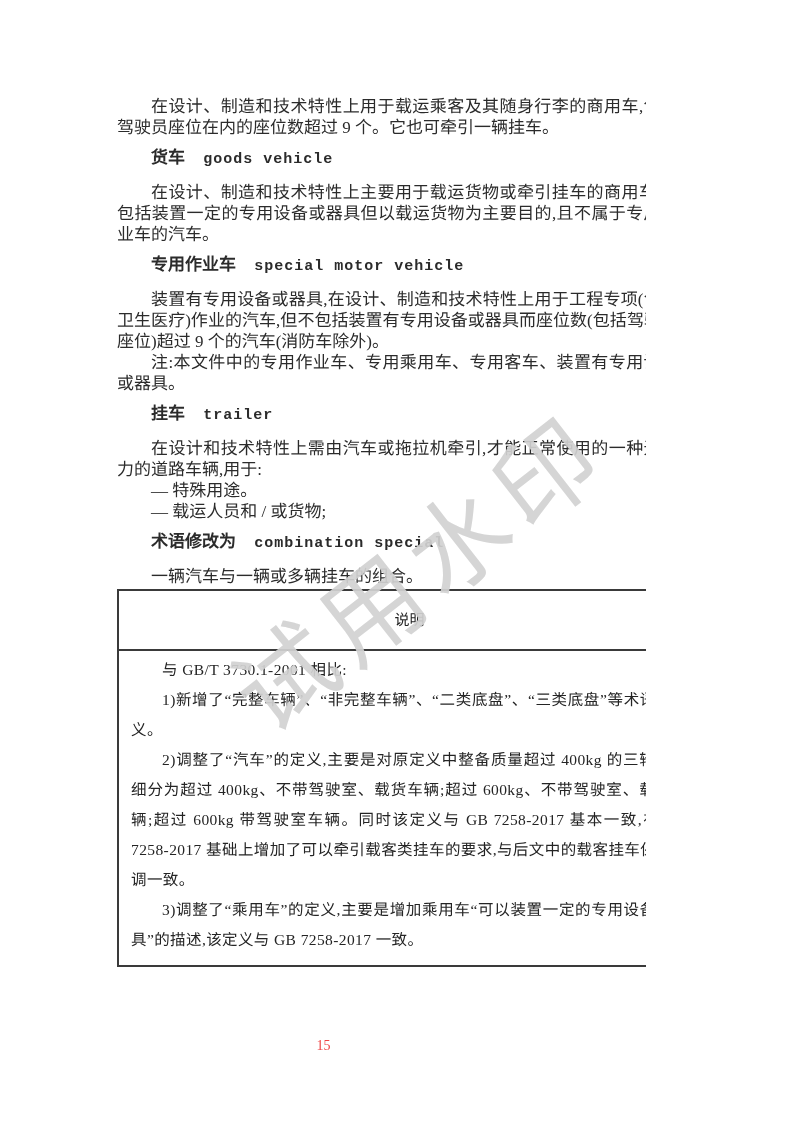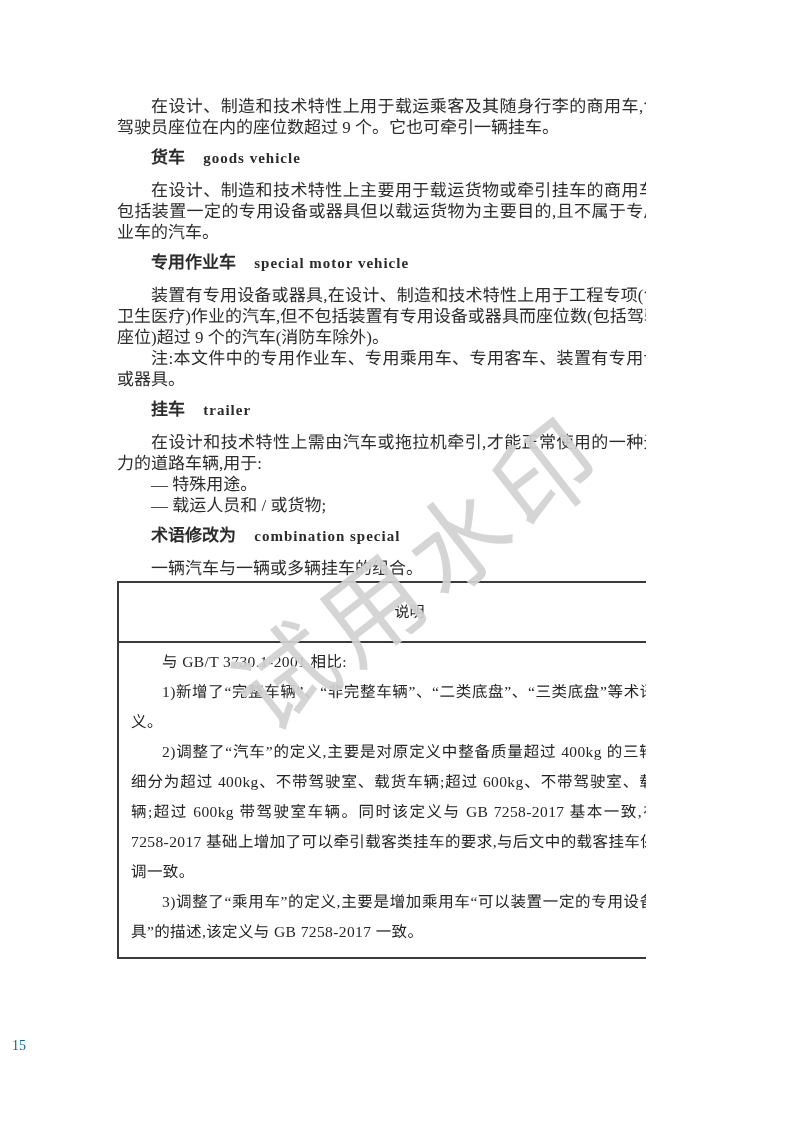--- a/index.html
+++ b/index.html
@@ -22,21 +22,21 @@
   .para{margin:0;text-indent:2em;}
   .dash-item{margin:0;text-indent:2em;}
   .term-heading{
     margin:9px 0 11px 0;
     font-size:17px;
     line-height:22px;
     font-weight:bold;
     text-indent:2em;
   }
   .term-heading .en-term{
-    font-family:Liberation Serif, serif;
+    font-family:Liberation Mono, monospace;
     font-size:15px;
     font-weight:600;
     letter-spacing:1px;
     margin-left:14px;
   }
   .note-box{
     width:581px;
     margin-top:2px;
     border:2px solid #3a3a3a;
     background:transparent;
@@ -66,24 +66,24 @@
     font-size:100px;
     letter-spacing:10px;
     color:#d2d2d2;
     opacity:0.92;
     white-space:nowrap;
     z-index:5;
     pointer-events:none;
   }
   .page-number{
     position:absolute;
-    top:1038px;left:12px;right:0;
-    text-align:left;
+    top:1038px;left:1px;right:0;
+    text-align:center;
     font-size:14px;
-    color:#0369a1;
+    color:#ef4444;
   }
 </style>
 </head>
 <body>
 
 <div class="page">
 
   <main class="content">
 
     <p class="para">在设计、制造和技术特性上用于载运乘客及其随身行李的商用车,包括驾驶员座位在内的座位数超过 9 个。它也可牵引一辆挂车。</p>

